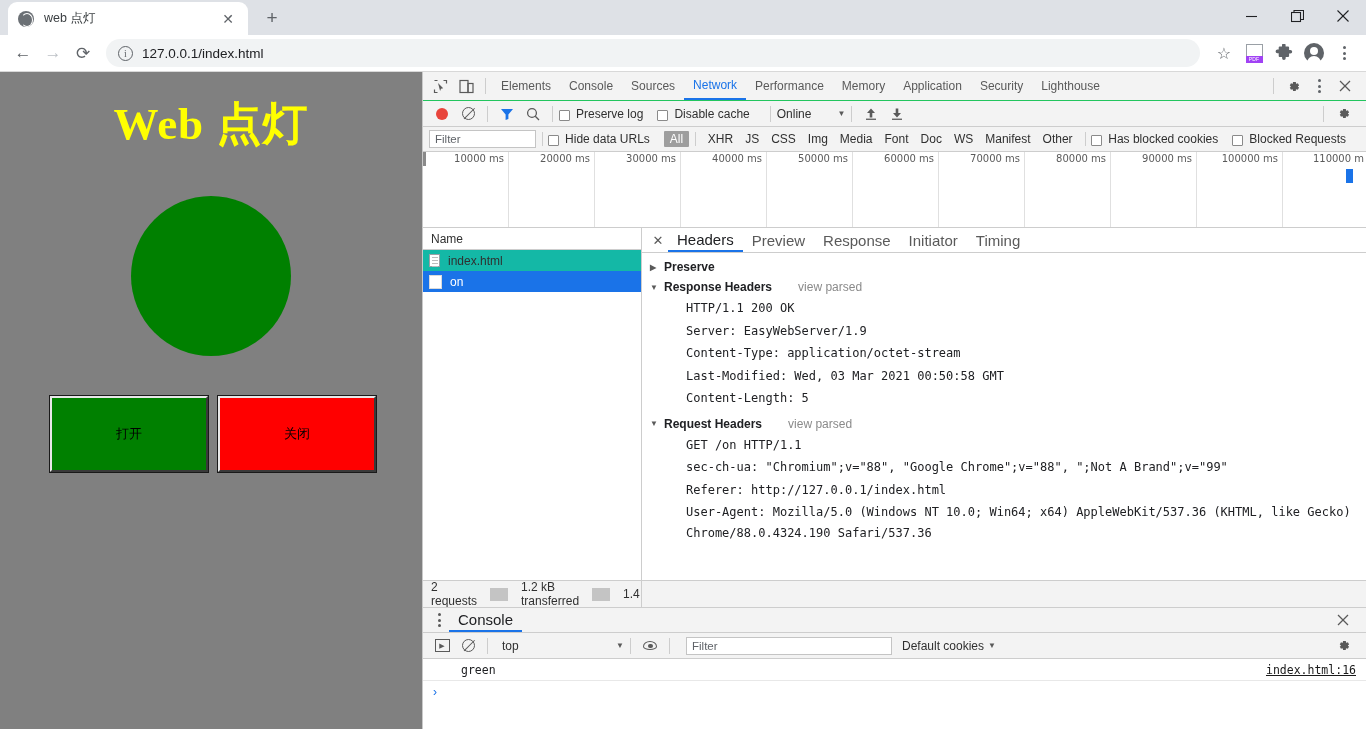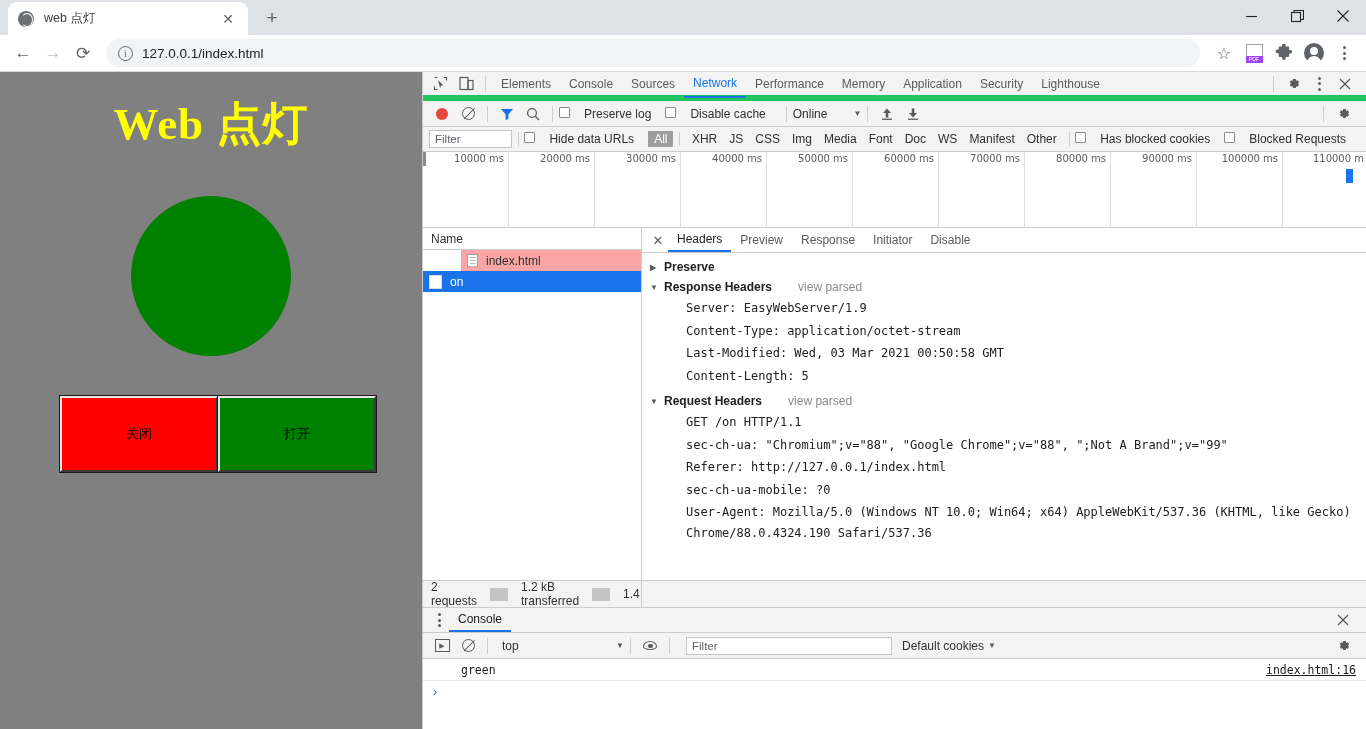--- a/index.html
+++ b/index.html
@@ -121,21 +121,21 @@
     font-family:"DejaVu Sans", sans-serif;
     cursor:pointer;
   }
   .ctl-btn.on  { background:#008000; }
   .ctl-btn.off { background:#ff0000; margin-left:10px; }
 
   
   .devtools{ flex:1; display:flex; flex-direction:column; background:#fff; min-width:0;}
 
   .dt-tabbar{
-    height:29px; background:#f3f3f3; border-bottom:6px solid #22c55e;
+    height:29px; background:#f3f3f3; border-bottom:1px solid #22c55e;
     display:flex; align-items:center; padding:0 4px; position:relative;
   }
   .dt-icobtn{width:26px;height:24px;display:flex;align-items:center;justify-content:center;color:#5a5a5a;}
   .dt-sep{width:1px;height:16px;background:#cdcdcd;margin:0 6px;}
   .dt-tab{
     padding:0 9px;height:28px;display:flex;align-items:center;
     font-size:12px;color:#5a5a5a;white-space:nowrap; cursor:pointer;
   }
   .dt-tab.active{ color:#1a73e8; border-bottom:2px solid #1a73e8; }
   .dt-right{margin-left:auto;display:flex;align-items:center;padding-right:4px;}
@@ -149,21 +149,21 @@
     width:13px;height:13px;border-radius:50%;border:1.4px solid #5a5a5a;position:relative;display:inline-block;
   }
   .circle-slash:after{
     content:"";position:absolute;left:-1px;top:5px;width:15px;height:1.4px;background:#5a5a5a;
     transform:rotate(-45deg);transform-origin:center;
   }
   .ck{
     width:11px;height:11px;border:1.3px solid #8a8a8a;background:#fff;display:inline-block;
     margin-right:6px;border-radius:1px; vertical-align:-1px;
   }
-  .lbl{margin-right:14px;white-space:nowrap;display:flex;align-items:flex-start;gap:8px;}
+  .lbl{margin-right:14px;white-space:nowrap;display:flex;align-items:flex-end;}
   .mini-select{display:flex;align-items:center;gap:26px;color:#303030;}
   .caret{ font-size:8px; color:#5a5a5a; }
 
   .dt-filterbar{
     height:25px;background:#f3f3f3;border-bottom:1px solid #cdcdcd;
     display:flex;align-items:center;padding:0 6px;font-size:12px;color:#303030;
   }
   .filter-input{
     width:168px;height:18px;border:1px solid #c4c4c4;background:#fff;
     font-size:11.5px;color:#5f6368;padding:0 5px;display:flex;align-items:center;
@@ -193,36 +193,36 @@
     width:219px;border-right:1px solid #cdcdcd;display:flex;flex-direction:column;min-width:0;
   }
   .req-head{
     height:22px;border-bottom:1px solid #cdcdcd;display:flex;align-items:center;
     padding:0 8px;font-size:12px;color:#303030;background:#fff;
   }
   .req-rows{flex:1;overflow:hidden;}
   .req-row{
     height:21px;display:flex;align-items:center;padding:0 6px;font-size:12px;color:#303030;
   }
-  .req-row.alt{background:#fca5a5;margin-left:38px;}
+  .req-row.alt{background:#14b8a6;}
   .req-row.sel{background:#1a73e8;color:#fff;}
   .doc-icon{
     width:11px;height:13px;border:1px solid #9aa0a6;background:#fff;margin-right:8px;
     position:relative;flex:0 0 11px;
   }
   .doc-icon i{position:absolute;left:1.5px;right:1.5px;top:2px;height:1px;background:#bdbdbd;box-shadow:0 3px 0 #bdbdbd,0 6px 0 #bdbdbd,0 9px 0 #bdbdbd;}
   .blank-icon{width:13px;height:14px;background:#fff;border:1px solid #dadada;margin-right:8px;flex:0 0 13px;}
 
   .detail-pane{flex:1;display:flex;flex-direction:column;min-width:0;}
   .detail-tabs{
     height:25px;border-bottom:1px solid #cdcdcd;display:flex;align-items:center;
     padding:0 6px;background:#fff;
   }
   .dtab{
-    padding:0 9px;height:24px;display:flex;align-items:center;font-size:12px;color:#5a5a5a;cursor:pointer;
+    padding:0 9px;height:24px;display:flex;align-items:center;font-size:15px;color:#5a5a5a;cursor:pointer;
   }
   .dtab.active{color:#202124;border-bottom:2px solid #1a73e8;}
   .close-x{width:20px;height:20px;display:flex;align-items:center;justify-content:center;color:#5a5a5a;font-size:13px;}
   .detail-body{flex:1;overflow:hidden;padding-top:4px;}
   .hsec{display:flex;align-items:center;font-size:12px;font-weight:bold;color:#202124;padding:3px 8px;}
   .tri{font-size:8px;color:#5a5a5a;margin-right:5px;width:9px;display:inline-block;}
   .viewparsed{font-weight:normal;color:#8a8a8a;margin-left:26px;font-size:12px;}
   .hline{
     font-family:"DejaVu Sans Mono","Liberation Mono",monospace;
     font-size:12px;color:#202124;padding:1px 0 1px 44px;line-height:20.5px;
@@ -333,22 +333,22 @@
         </span>
       </div>
   </div>
 
   <div class="content">
 
     <div class="page">
       <div class="page-title">Web 点灯</div>
       <div class="lamp"></div>
       <div class="btn-row">
+        <div class="ctl-btn on">打开</div>
         <div class="ctl-btn off">关闭</div>
-        <div class="ctl-btn on">打开</div>
       </div>
     </div>
 
     <div class="devtools">
 
       <div class="dt-tabbar">
         <div class="dt-icobtn">
           <svg width="15" height="15" viewBox="0 0 15 15" fill="none" stroke="#5a5a5a" stroke-width="1.2">
             <path d="M1.5 1.5h3M10.5 1.5h3v3M1.5 10.5v3h3"></path>
             <path d="M5 4l5.2 5.2-2.2.5-.9 2.2z" fill="#5a5a5a" stroke="none"></path>
@@ -538,48 +538,48 @@
           </div>
         </div>
 
         <div class="detail-pane">
           <div class="detail-tabs">
             <div class="close-x">✕</div>
             <div class="dtab active">Headers</div>
             <div class="dtab">Preview</div>
             <div class="dtab">Response</div>
             <div class="dtab">Initiator</div>
-            <div class="dtab">Disable</div>
+            <div class="dtab">Timing</div>
           </div>
           <div class="detail-body">
 
             <div class="hsec">
               <span class="tri">▶</span>
               <span>Preserve</span>
             </div>
 
             <div class="hsec">
               <span class="tri">▼</span>
               <span>Response Headers</span>
               <span class="viewparsed">view parsed</span>
             </div>
+            <div class="hline">HTTP/1.1 200 OK</div>
             <div class="hline">Server: EasyWebServer/1.9</div>
             <div class="hline">Content-Type: application/octet-stream</div>
             <div class="hline">Last-Modified: Wed, 03 Mar 2021 00:50:58 GMT</div>
             <div class="hline">Content-Length: 5</div>
 
             <div class="hsec" style="margin-top:4px">
               <span class="tri">▼</span>
               <span>Request Headers</span>
               <span class="viewparsed">view parsed</span>
             </div>
             <div class="hline">GET /on HTTP/1.1</div>
             <div class="hline">sec-ch-ua: "Chromium";v="88", "Google Chrome";v="88", ";Not A Brand";v="99"</div>
             <div class="hline">Referer: http://127.0.0.1/index.html</div>
-            <div class="hline">sec-ch-ua-mobile: ?0</div>
             <div class="hline wrap">User-Agent: Mozilla/5.0 (Windows NT 10.0; Win64; x64) AppleWebKit/537.36 (KHTML, like Gecko) Chrome/88.0.4324.190 Safari/537.36</div>
           </div>
         </div>
       </div>
 
       <div class="status-bar">
         <div class="status-left">
           <span class="first">2 requests</span>
           <span class="dv"></span>
           <span>1.2 kB transferred</span>

